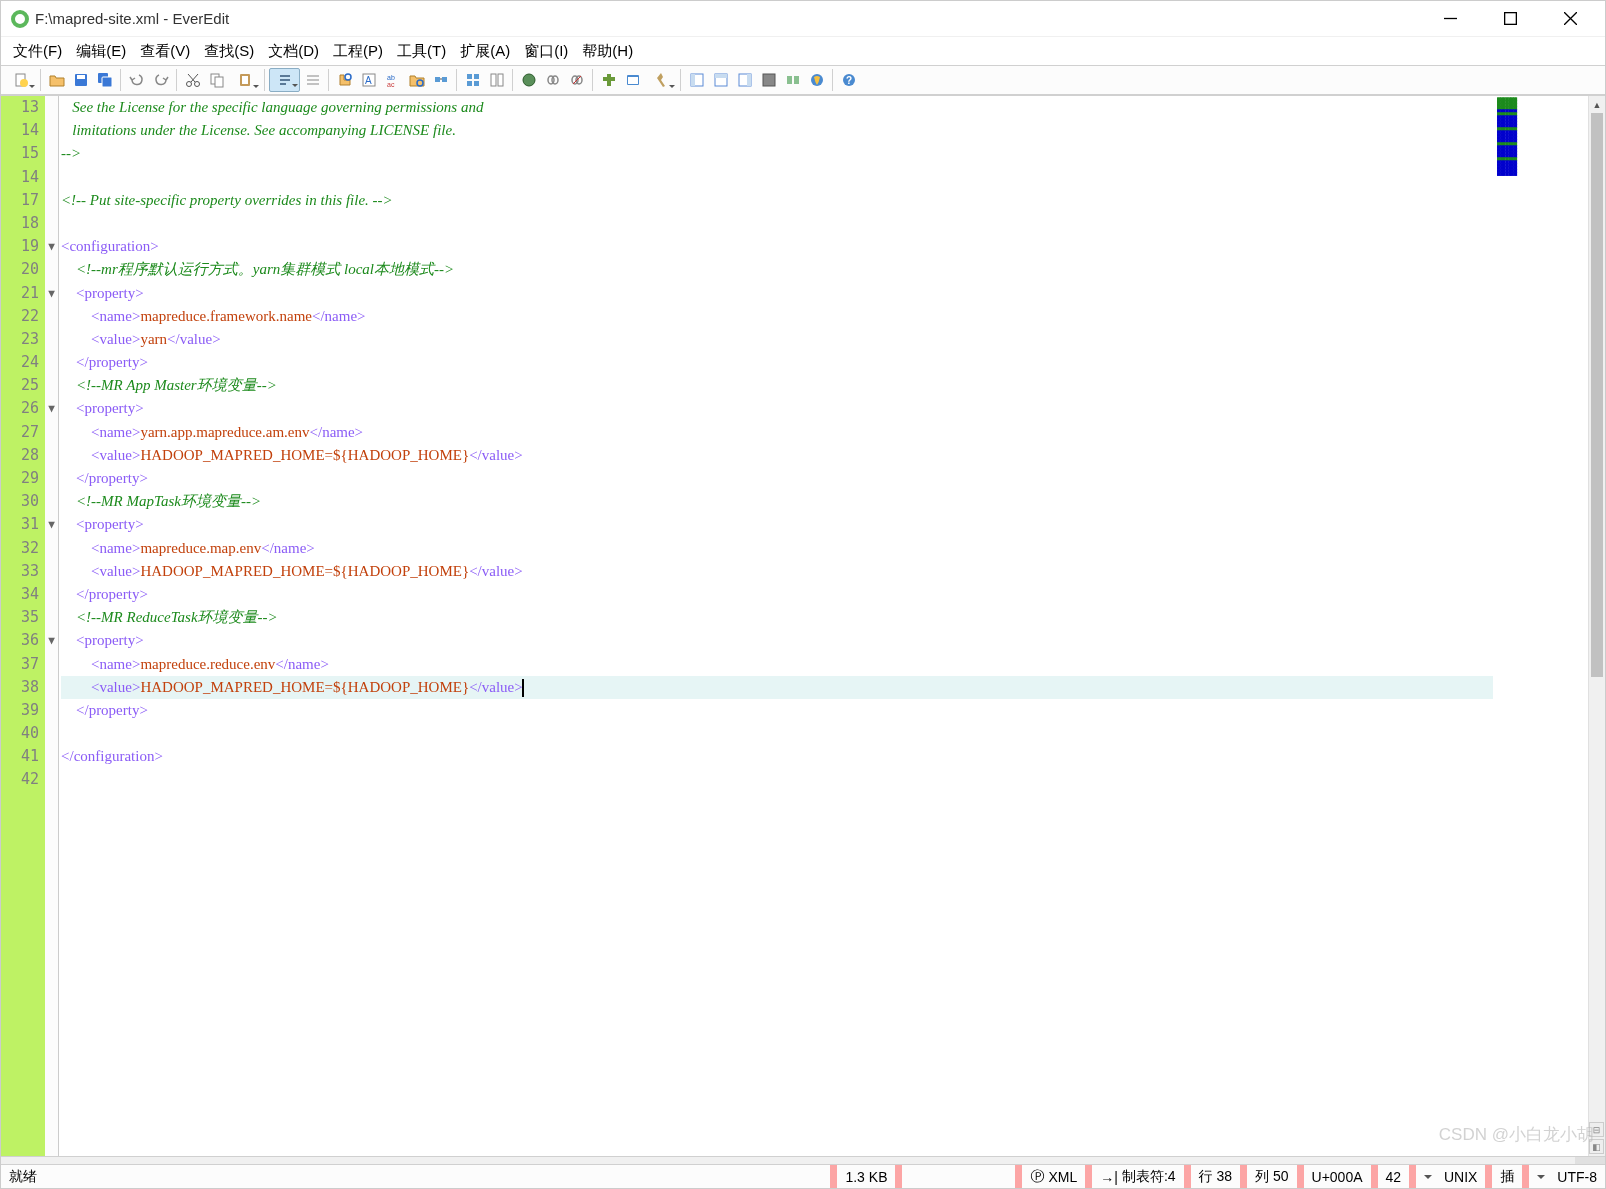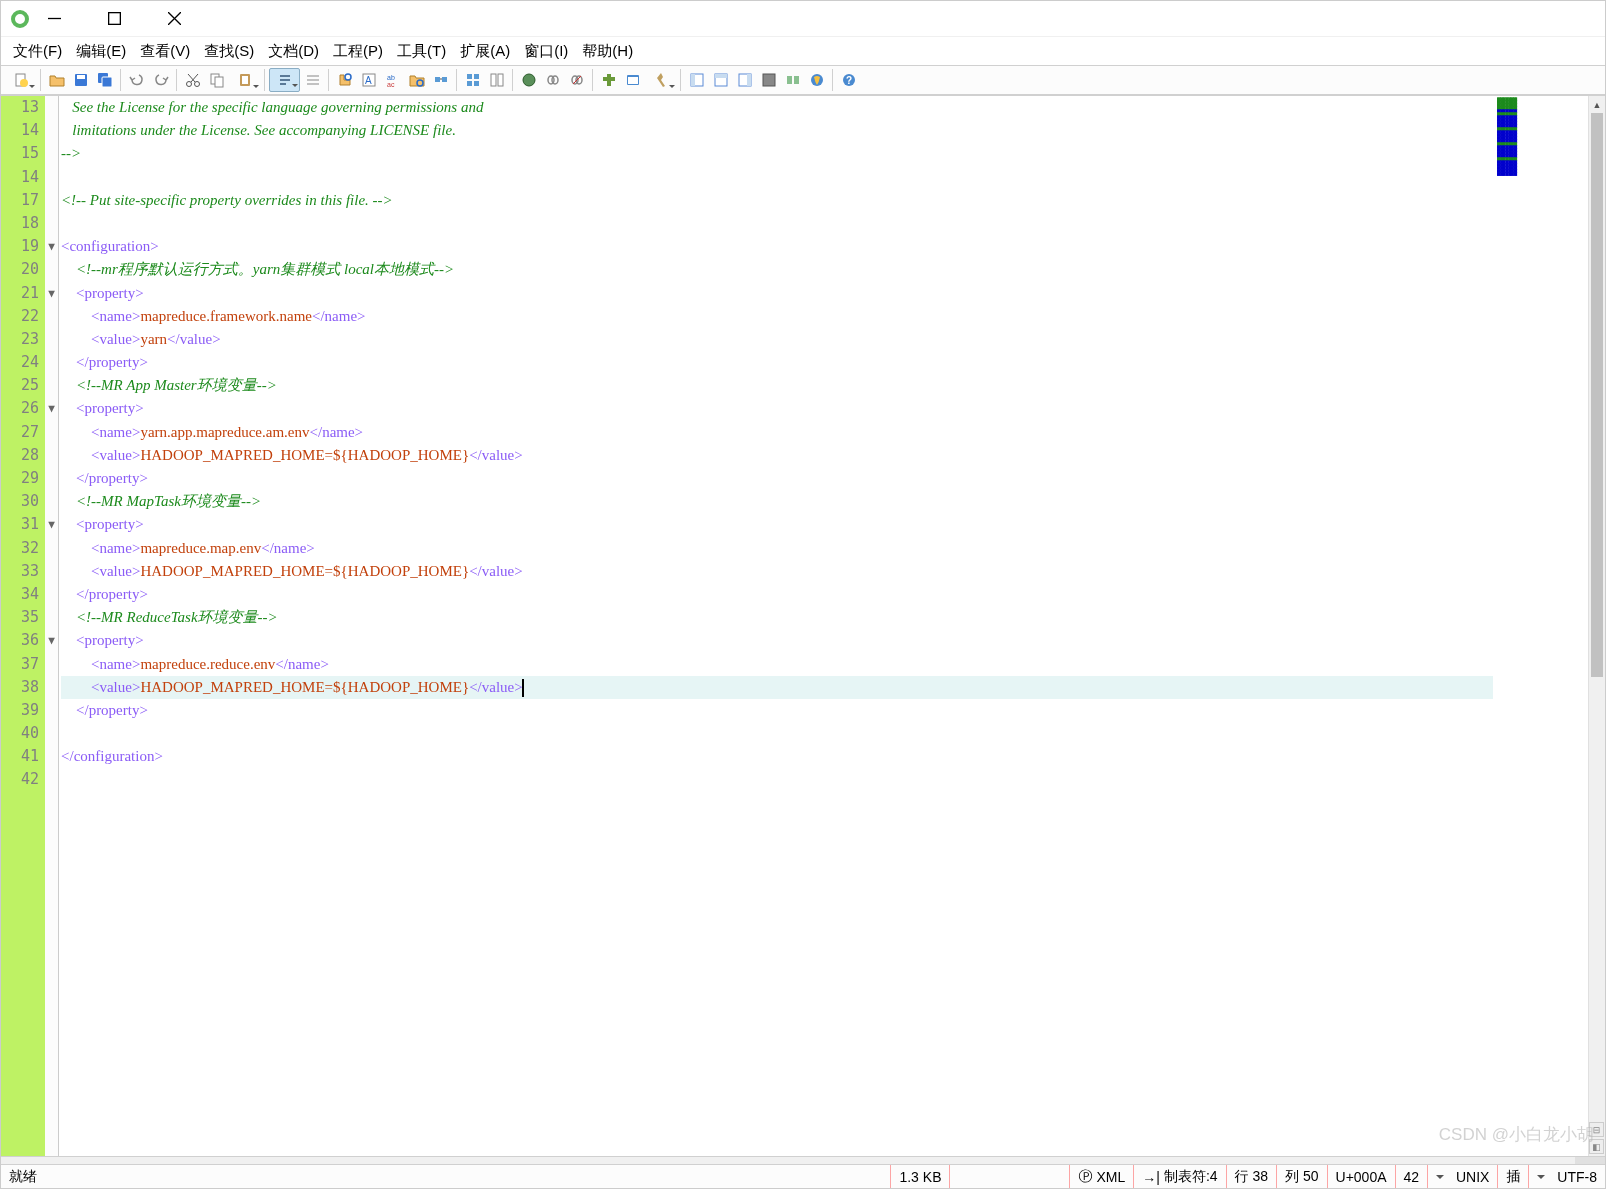--- a/index.html
+++ b/index.html
@@ -34,32 +34,33 @@
 .minimap { width: 95px; background: #fff; border-left: 0px solid #eee; position: relative; padding: 2px 4px; font-size: 3px; line-height: 3px; color: #00c; overflow: hidden; }
 .minimap .mm-line { white-space: nowrap; letter-spacing: -0.5px; }
 .minimap .mm-green { color: #1c8a1c; }
 .scrollbar-v { width: 17px; background: #f0f0f0; border-left: 1px solid #e0e0e0; display: flex; flex-direction: column; }
 .scrollbar-v .sb-btn { height: 17px; background: #f0f0f0; display: flex; align-items: center; justify-content: center; font-size: 9px; color: #555; }
 .scrollbar-v .sb-track { flex: 1; background: #f0f0f0; position: relative; }
 .scrollbar-v .sb-thumb { position: absolute; left: 2px; right: 2px; top: 0; height: 55%; background: #c1c1c1; border-radius: 0; }
 .split-handle-h { height: 8px; background: #f0f0f0; border-top: 1px solid #d0d0d0; display: flex; }
 .split-handle-h .sh-grip { margin-left: auto; width: 30px; background: #e0e0e0; }
 .statusbar { height: 24px; border-top: 1px solid #d0d0d0; display: flex; align-items: center; font-size: 14px; background: #fcfcfc; }
-.sb-cell { padding: 0 8px; border-right: 1px solid #fca5a5; height: 100%; display: flex; align-items: center; gap: 4px; }
+.sb-cell { padding: 0 8px; border-right: 7px solid #fca5a5; height: 100%; display: flex; align-items: center; gap: 4px; }
 .sb-cell.flex { flex: 1; }
 .sb-cell .dd-arr { width: 0; height: 0; border-left: 4px solid transparent; border-right: 4px solid transparent; border-top: 4px solid #555; }
 .watermark { position: absolute; right: 12px; bottom: 43px; font-size: 17px; color: rgba(180,180,180,0.6); pointer-events: none; }
 .right-handles { position: absolute; right: 0; bottom: 0; width: 17px; display: flex; flex-direction: column; gap: 2px; padding-bottom: 2px; }
 .right-handles .rh { width: 15px; height: 15px; background: #eee; border: 1px solid #ccc; margin: 0 auto; font-size: 9px; display:flex; align-items:center; justify-content:center; color:#888; }
 </style>
 </head>
 <body>
 
 <div class="titlebar">
   <div class="app-icon"></div>
+  <div class="title">F:\mapred-site.xml - EverEdit</div>
   <div class="win-btns">
     <div class="win-btn">
         <svg viewBox="0 0 10 10">
           <line x1="0" y1="5" x2="10" y2="5" stroke="#000" stroke-width="1"></line>
         </svg>
       </div>
     <div class="win-btn">
         <svg viewBox="0 0 10 10">
           <rect x="0.5" y="0.5" width="9" height="9" fill="none" stroke="#000" stroke-width="1"></rect>
         </svg>

